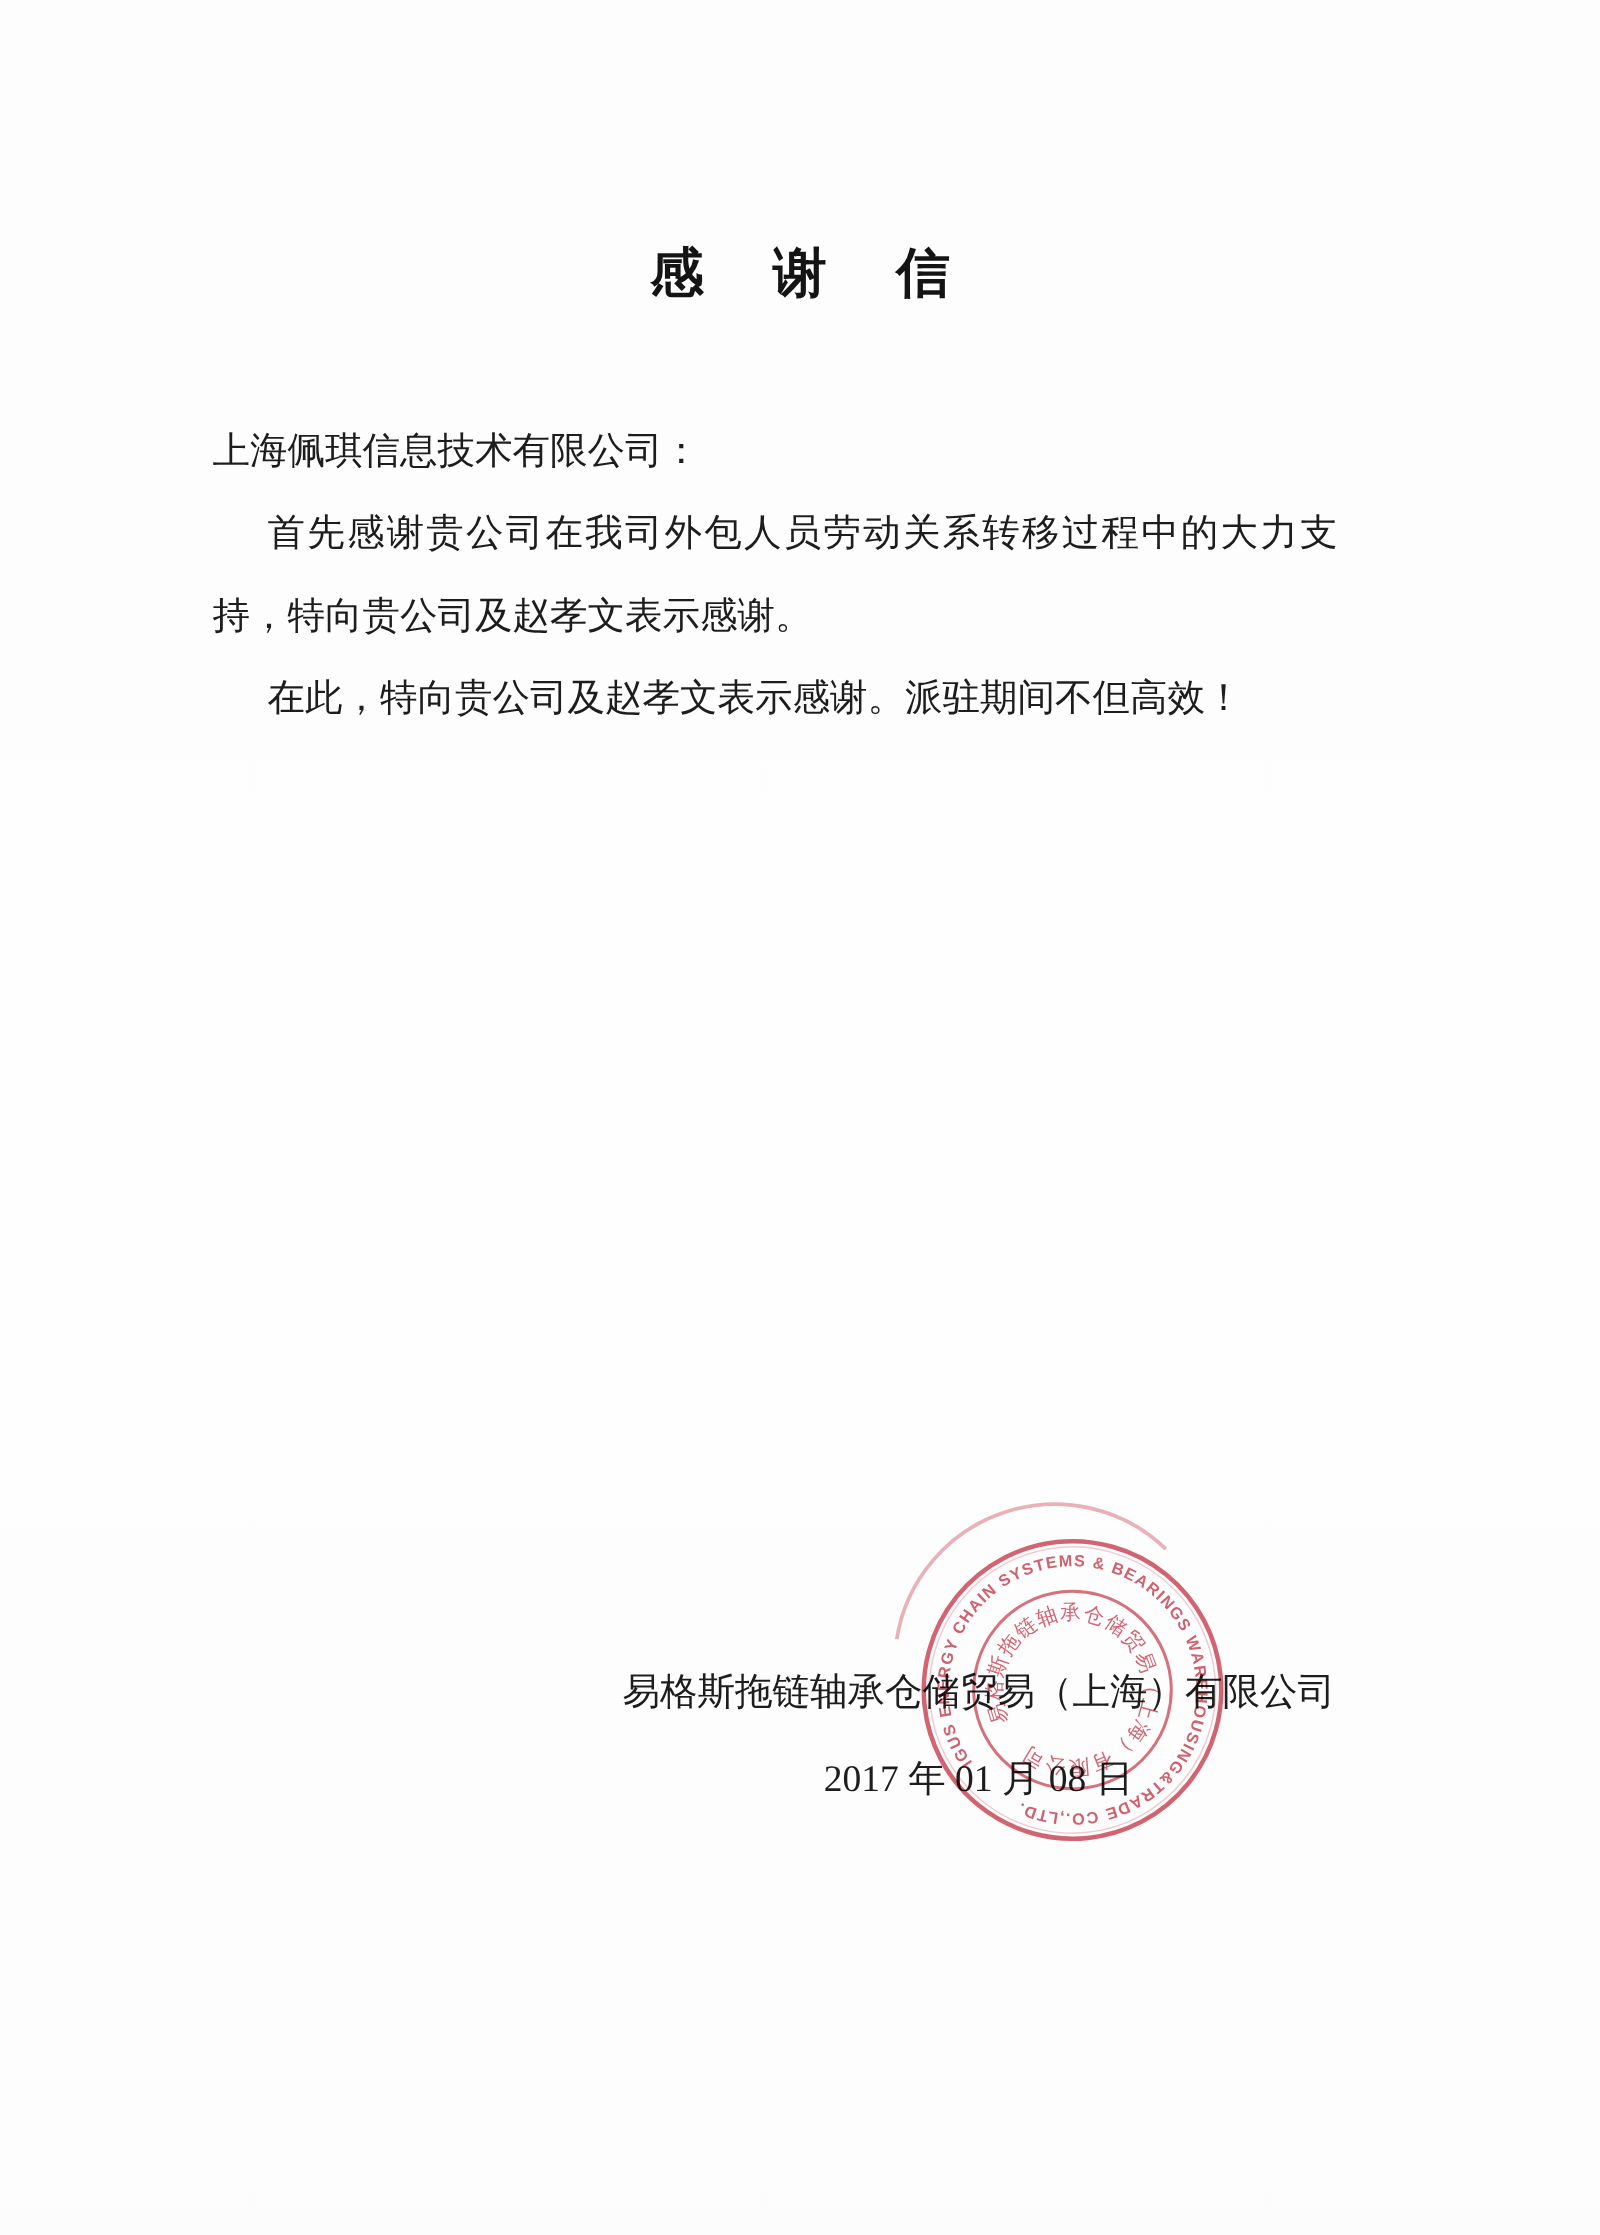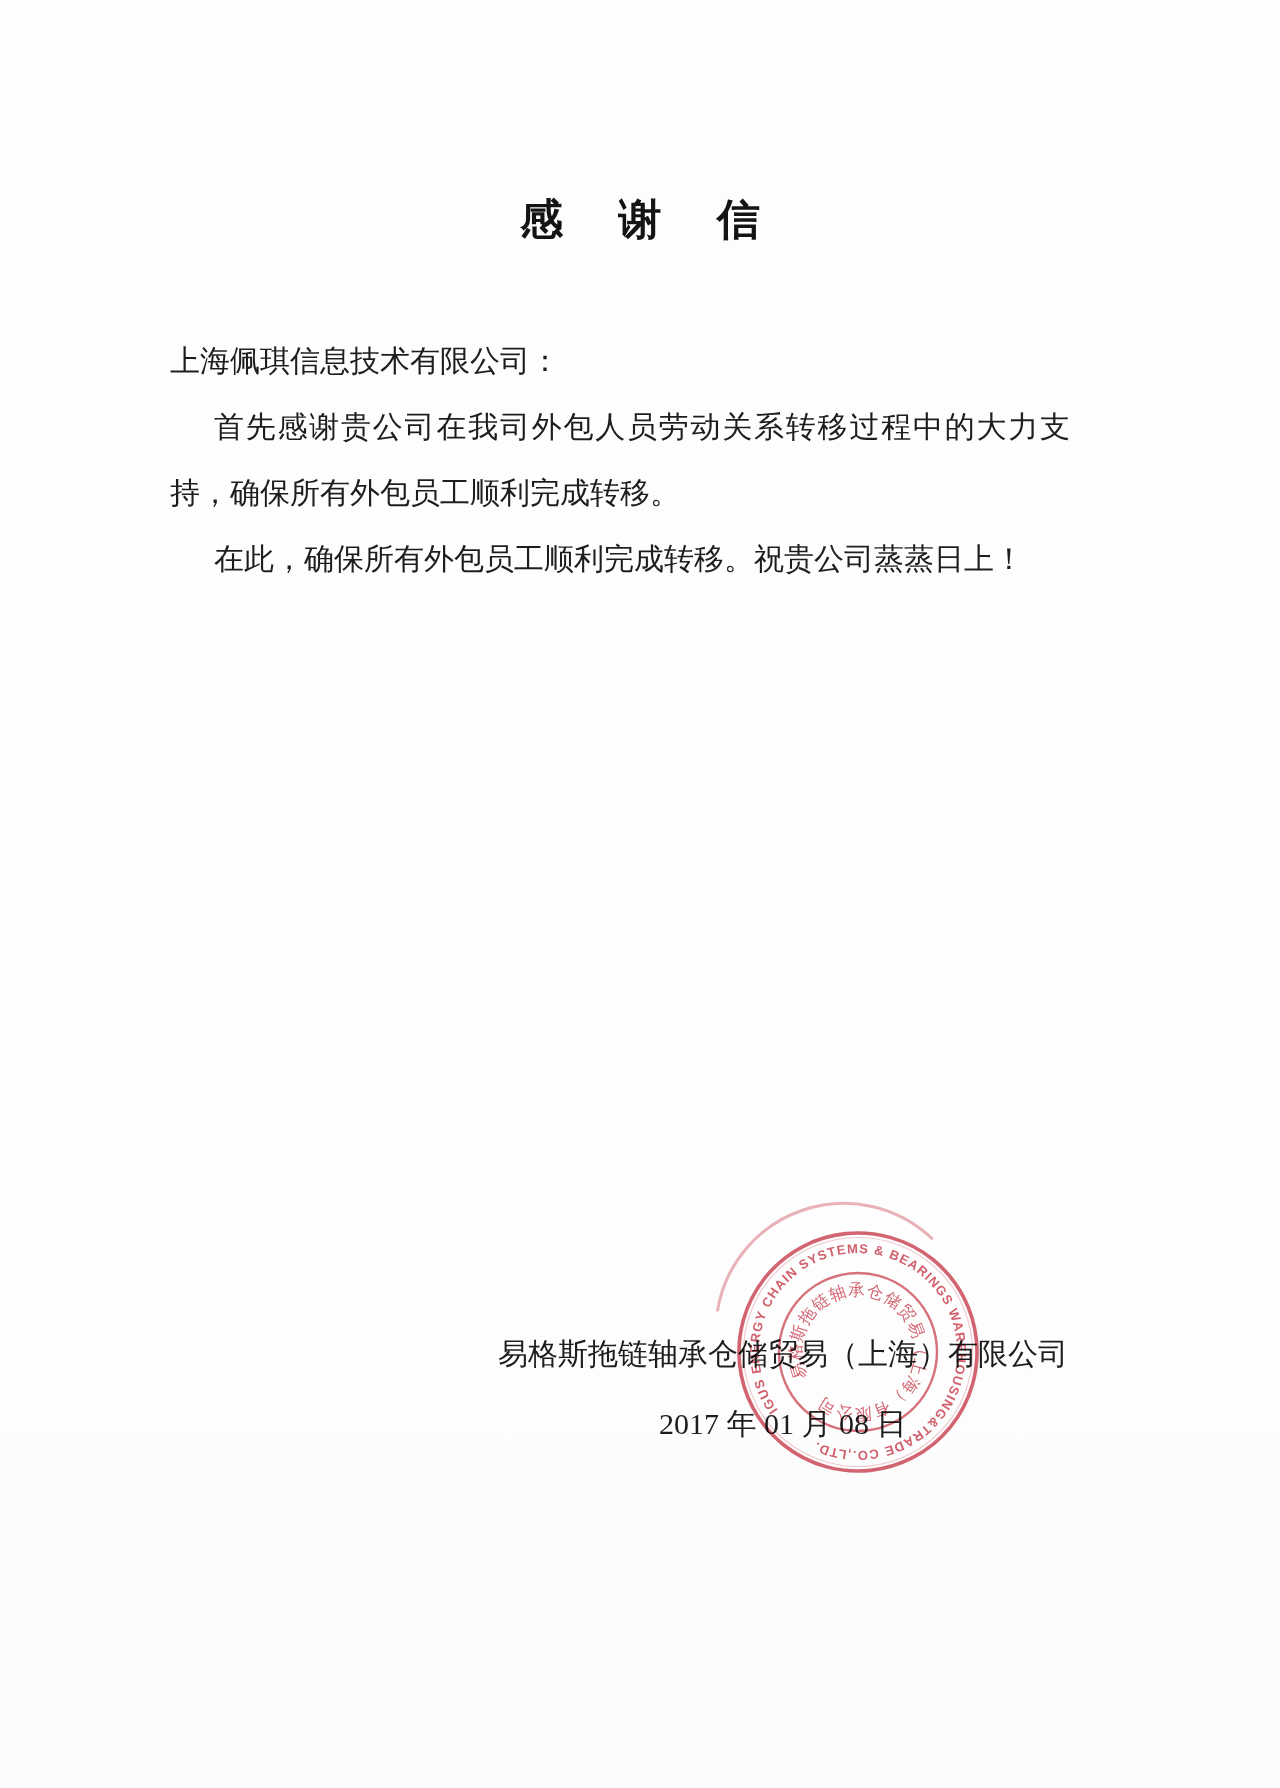--- a/index.html
+++ b/index.html
@@ -43,22 +43,22 @@
 </style>
 </head>
 <body>
 
 <div class="page">
 
   <h1 class="title">感 谢 信</h1>
 
   <div class="body-block">
     <div class="salutation">上海佩琪信息技术有限公司：</div>
-    <p class="para">首先感谢贵公司在我司外包人员劳动关系转移过程中的大力支持，确保所有外包员工顺利完成转移。</p>
-    <p class="para">在此，确保所有外包员工顺利完成转移。祝贵公司蒸蒸日上！</p>
+    <p class="para">首先感谢贵公司在我司外包人员劳动关系转移过程中的大力支持，特向贵公司及赵孝文表示感谢。</p>
+    <p class="para">在此，特向贵公司及赵孝文表示感谢。派驻期间不但高效！</p>
   </div>
 
   <div class="sig-company">易格斯拖链轴承仓储贸易（上海）有限公司</div>
   <div class="sig-date">2017 年 01 月 08 日</div>
 
   <svg class="stamp" viewBox="-160 -160 320 320" xmlns="http://www.w3.org/2000/svg" style="color: rgb(205, 74, 89);">
     <g transform="rotate(-6)">
       <defs>
         <path id="enPath" d="M -85.74 49.5 A 99 99 0 0 1 85.74 -49.5 A 99 99 0 0 1 -85.74 49.5"></path>
         <path id="cnPath" d="M -53.56 19.5 A 57 57 0 0 1 53.56 -19.5 A 57 57 0 0 1 -53.56 19.5"></path>

